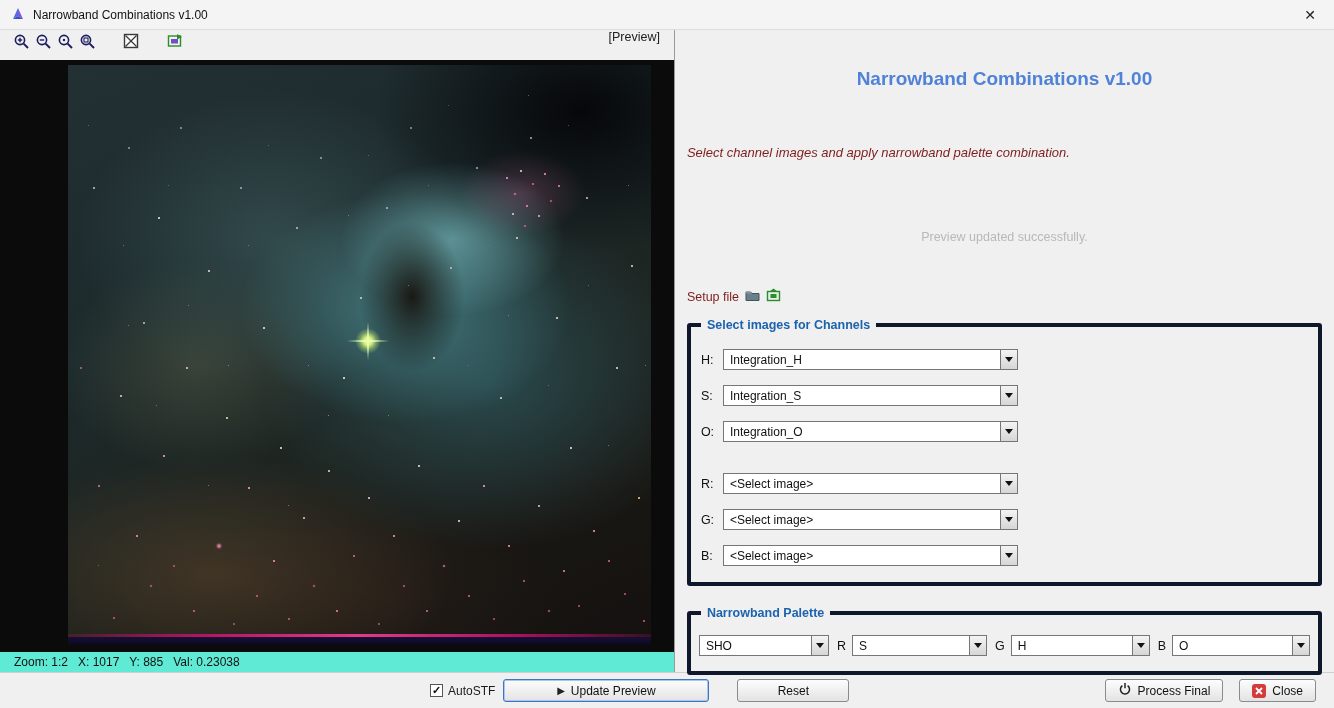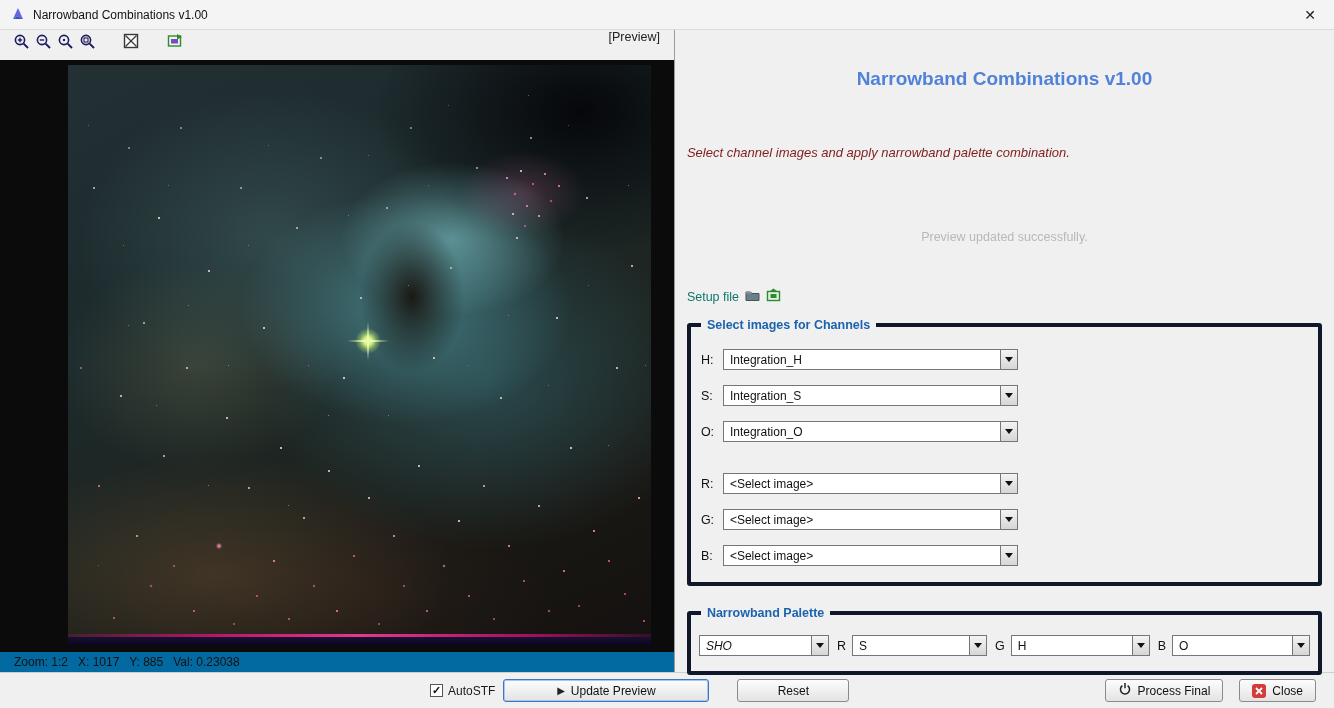--- a/index.html
+++ b/index.html
@@ -119,40 +119,40 @@
     position:absolute; left:0; right:0; bottom:8px; height:3px;
     background: linear-gradient(90deg, rgba(160,20,80,0.25), #b81668 25%, #e23a8c 50%, #a81060 78%, rgba(130,20,70,0.3));
   }
   .edge-dark {
     position:absolute; left:0; right:0; bottom:0; height:8px;
     background: linear-gradient(#180f33, #0b0820);
   }
 
   
   .statusbar {
-    height:20px; background:#0369a1; display:flex; align-items:center;
+    height:20px; background:#5eead4; display:flex; align-items:center;
     padding-left:14px; font-size:12px; color:#111; white-space:pre;
   }
 
   
   .panel-title {
     margin-top:38px; text-align:center;
     font-size:19px; font-weight:bold; color:#4f82d8;
   }
   .panel-subtitle {
     margin-top:55px; text-align:left; font-style:italic;
     font-size:13px; color:#7f1d1d;
   }
   .panel-status {
     margin-top:70px; text-align:center;
     font-size:12.5px; color:#b8b8b8;
   }
   .setup-row {
     margin-top:44px; display:flex; align-items:center; gap:6px;
-    font-size:12.5px; color:#0f766e;
+    font-size:12.5px; color:#7f1d1d;
   }
   .groupbox {
     position:relative; border:4px solid #0f172a; border-radius:3px;
     margin-top:18px; padding:22px 10px 8px 10px;
   }
   .groupbox .gb-title {
     position:absolute; top:-9px; left:10px; background:#f0f0f0;
     padding:0 6px; font-weight:bold; font-size:12.5px; color:#1b63ae;
   }
   .chan-row { display:flex; align-items:center; margin-bottom:15px; }
@@ -172,21 +172,21 @@
     background: linear-gradient(#f4f4f4, #d6d6d6);
     display:flex; align-items:center; justify-content:center;
   }
   .combo .combo-arrow::after {
     content:""; width:0; height:0;
     border-left:4px solid transparent; border-right:4px solid transparent;
     border-top:5px solid #111;
   }
 
   .palette-row { display:flex; align-items:center; gap:6px; margin-bottom:6px; }
-  .palette-row .combo.w130 { width:130px;font-style:italic; }
+  .palette-row .combo.w130 { width:130px; }
   .palette-row .combo.w135 { width:135px; }
   .palette-row .combo.w139 { width:139px; }
   .palette-row .combo.w138 { width:138px; }
   .pal-label { font-size:12.5px; color:#111; margin-left:2px; }
 
   
   .bottom {
     height:36px; background:#f0f0f0; border-top:1px solid #cfcfcf;
     display:flex; align-items:center;
   }

